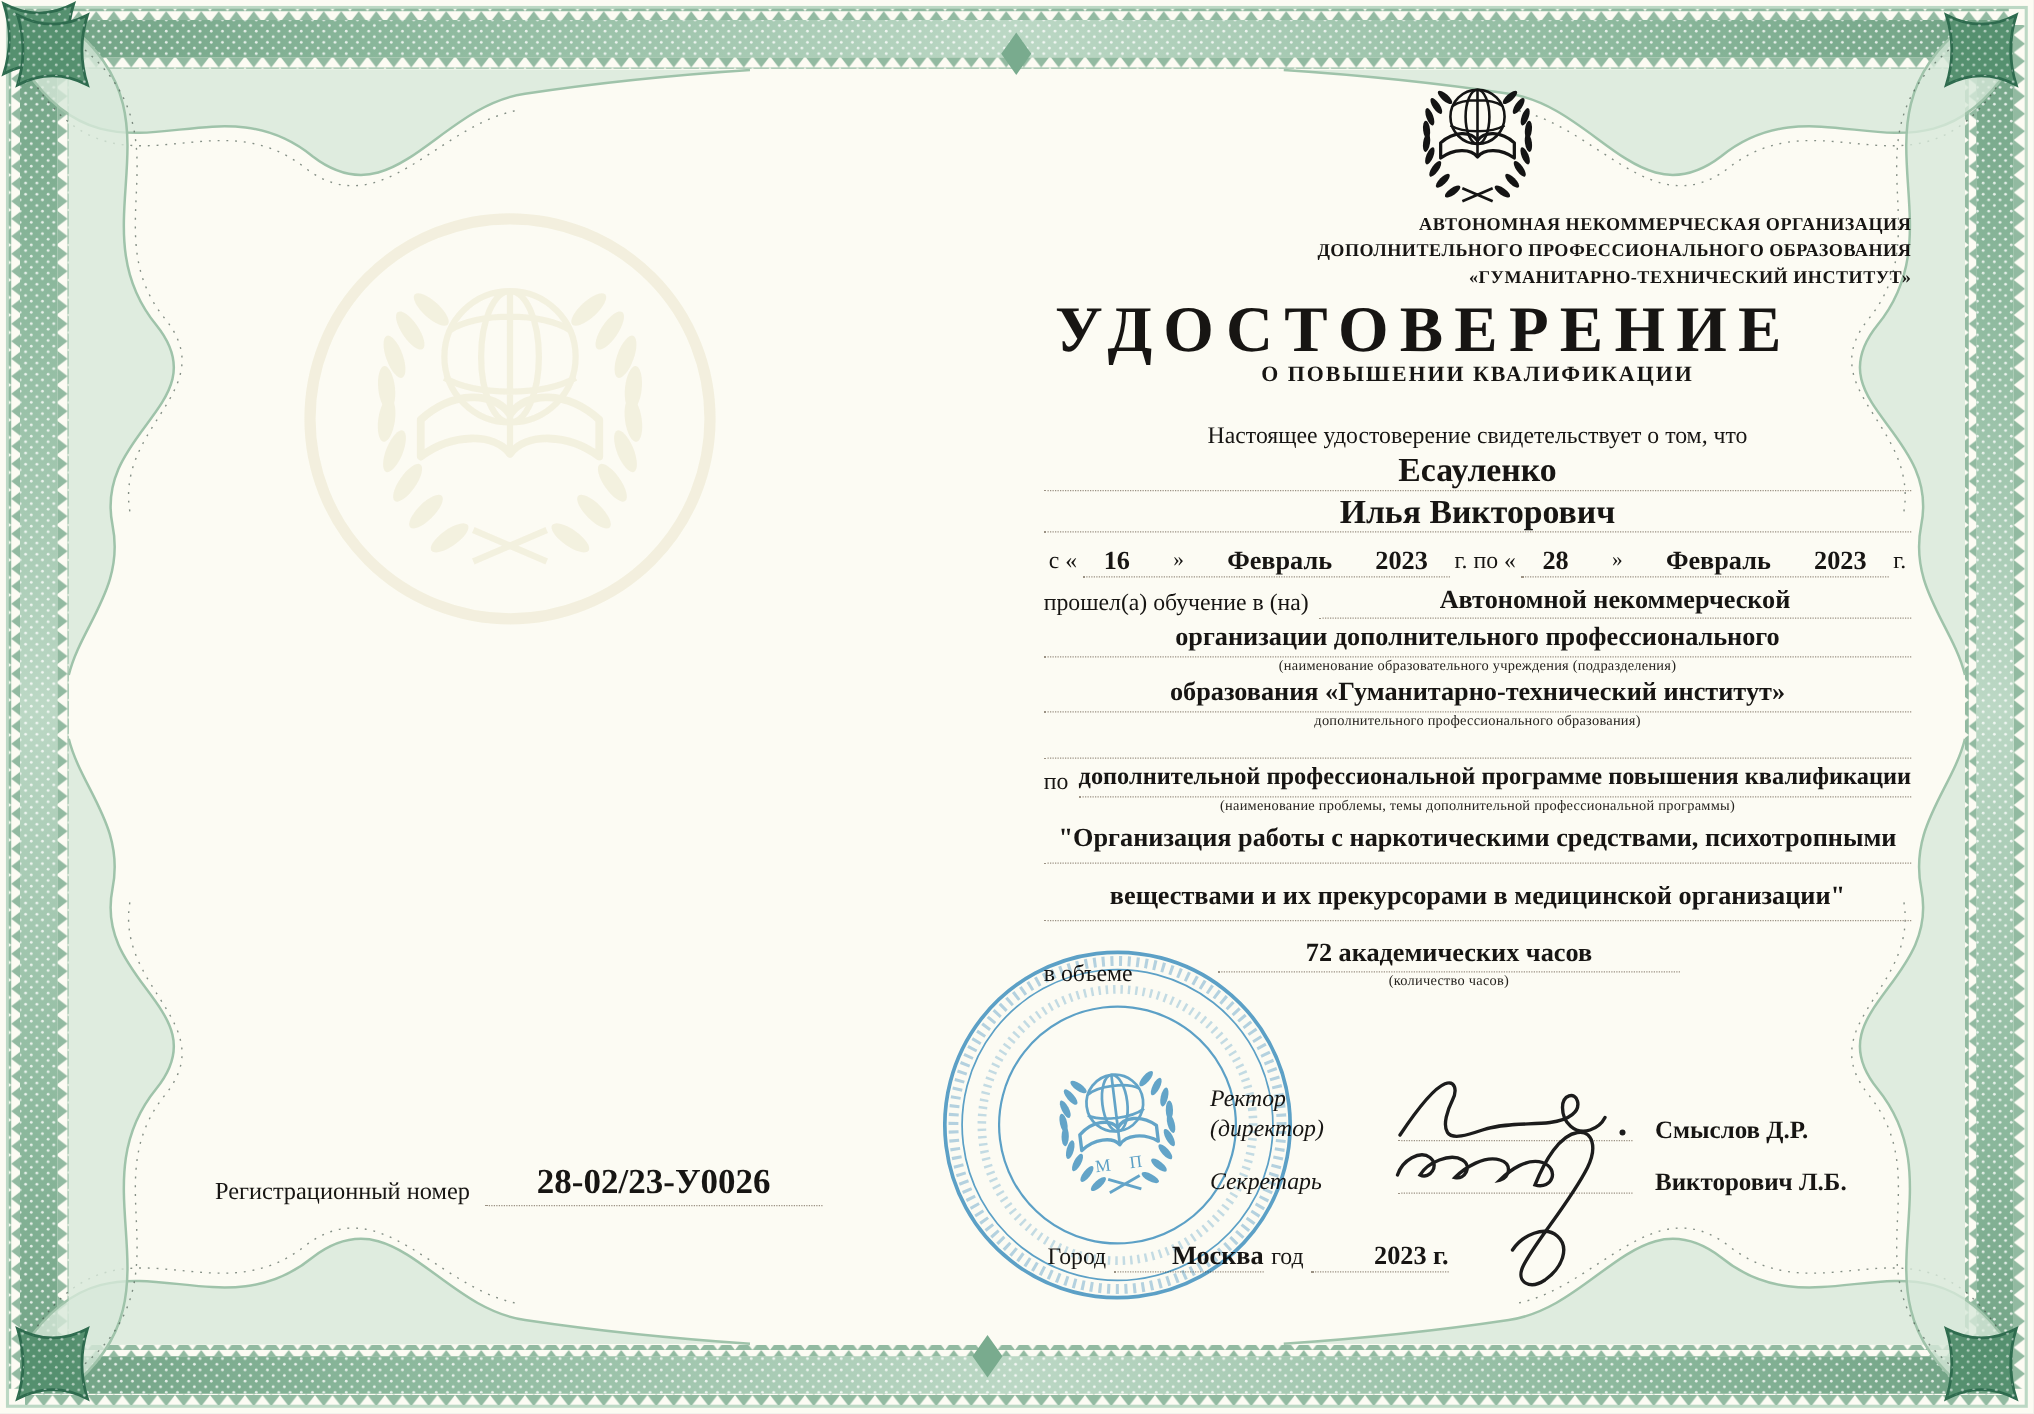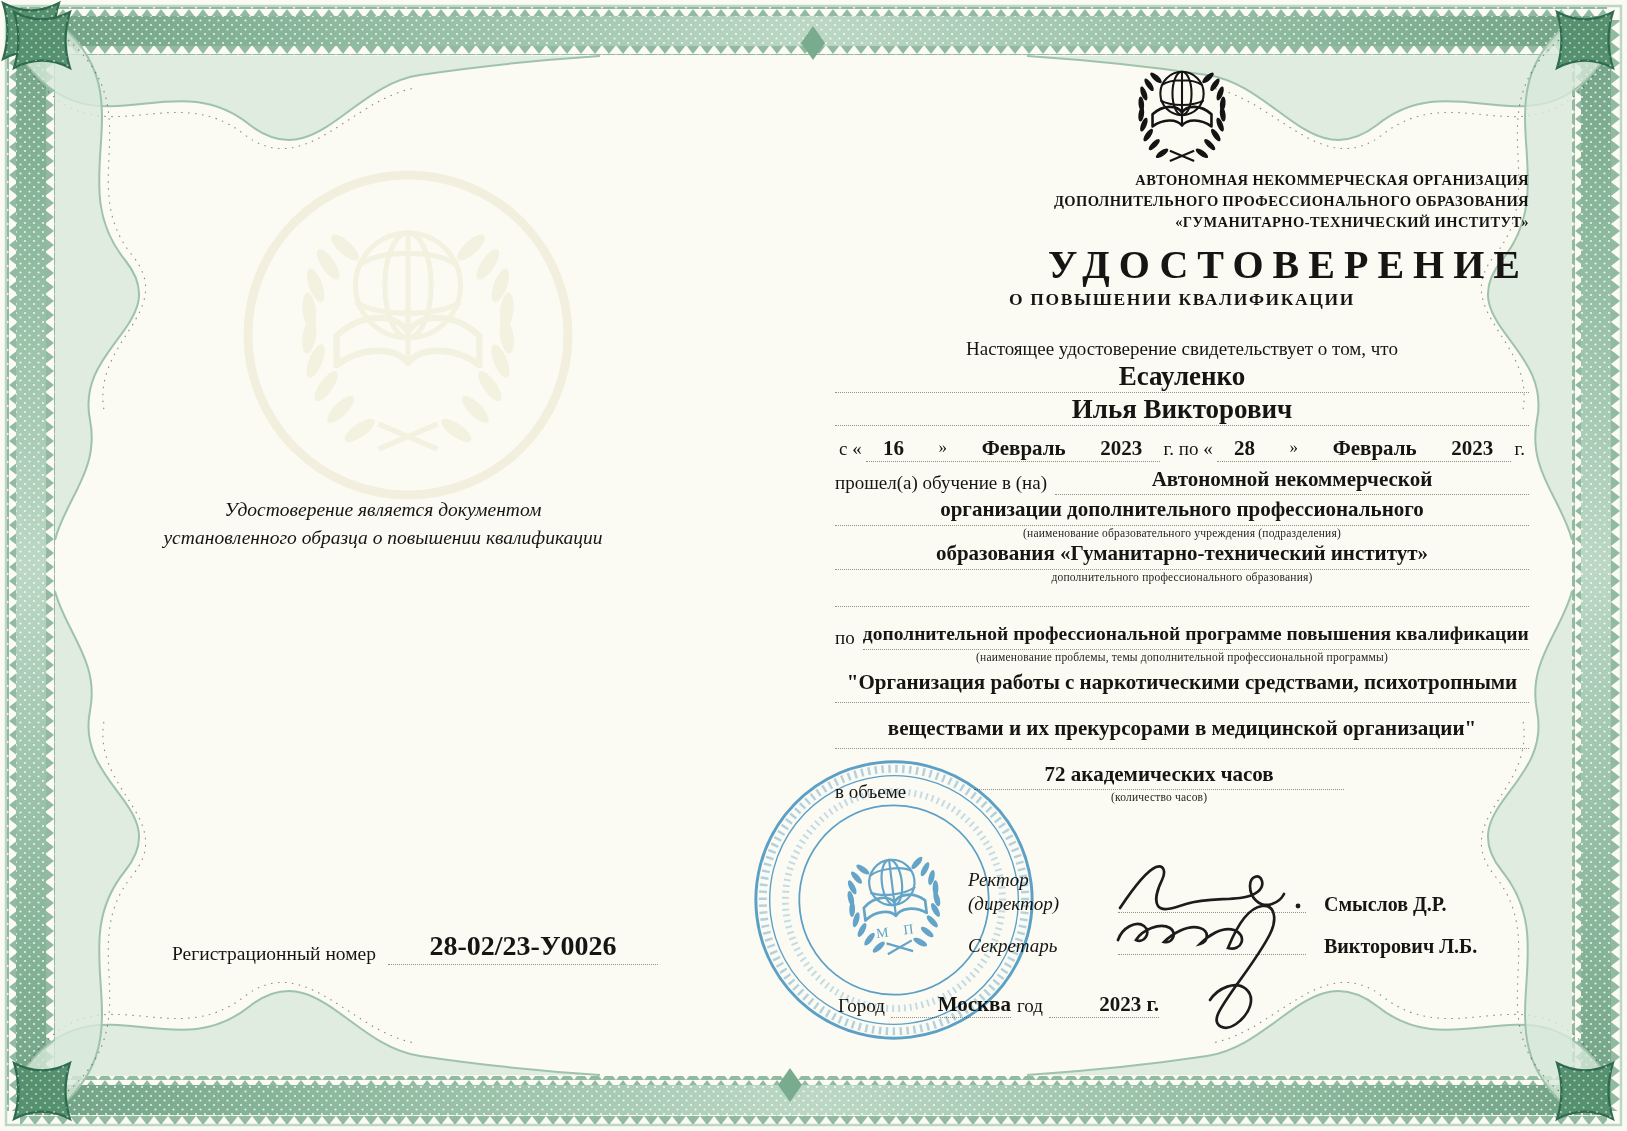--- a/index.html
+++ b/index.html
@@ -12,21 +12,21 @@
   svg{display:block}
   .border-svg{position:absolute;left:0;top:0;z-index:0}
   .watermark{position:absolute;left:218px;top:140px;z-index:0;opacity:.55}
   .content{position:absolute;left:0;top:0;width:100%;height:100%;z-index:2}
   .fieldline{border-bottom:1.6px dotted var(--field_line,#9a9183);}
   .hint{font-size:11.5px;line-height:14px;text-align:center;color:#26231f;letter-spacing:.2px}
   
   .rightcol{position:absolute;left:835px;top:64px;width:694px}
   .logo{margin:0 auto;width:140px;height:104px;color:#141414}
   .org{margin-top:2px;text-align:right;font-size:14.5px;line-height:21px;font-weight:600;letter-spacing:.4px}
-  .title{margin-top:10px;text-align:right;font-size:40px;line-height:44px;font-weight:bold;letter-spacing:9px;padding-left:9px}
+  .title{margin-top:10px;text-align:left;font-size:52px;line-height:44px;font-weight:bold;letter-spacing:9px;padding-left:9px}
   .subtitle{margin-top:2px;text-align:center;font-size:17.5px;font-weight:bold;letter-spacing:1.6px}
   .statement{margin-top:28px;text-align:center;font-size:19px}
   .bigfield{text-align:center;font-size:27px;line-height:32px;font-weight:bold}
   .dates{margin-top:9px;display:flex;align-items:flex-end;font-size:19px;line-height:26px}
   .dates .lbl{white-space:nowrap;padding:0 4px}
   .dseg{flex:1;display:flex;justify-content:space-around;align-items:flex-end;font-weight:bold;font-size:21px}
   .dseg .q{font-weight:normal;font-size:17px}
   .lrow{display:flex;align-items:flex-end;margin-top:6px}
   .lrow .lbl{white-space:nowrap;font-size:19px;line-height:25px;padding-right:8px}
   .lrow .fieldline{flex:1;text-align:center}
@@ -177,24 +177,20 @@
 
   <svg class="watermark" width="380" height="400" viewBox="0 0 380 400" style="color:#ece7cd">
     <circle cx="190" cy="195" r="160" fill="none" stroke="currentColor" stroke-width="9"></circle>
     <g transform="translate(190,200) scale(2.1) translate(-80,-60)" opacity=".9">
         <use href="#emblem"></use>
       </g>
   </svg>
 
   <div class="content">
 
-    <div class="note">
-      <div>Удостоверение является документом</div>
-      <div>установленного образца о повышении квалификации</div>
-    </div>
 
     <div class="regrow">
       <span class="lbl">Регистрационный номер</span>
       <span class="fieldline">28-02/23-У0026</span>
     </div>
 
     <div class="rightcol">
 
       <svg class="logo" viewBox="0 0 160 120">
           <use href="#emblem"></use>
@@ -238,21 +234,21 @@
           <span class="val">Автономной некоммерческой</span>
         </span>
       </div>
       <div class="fieldline cfield" style="margin-top:2px">организации дополнительного профессионального</div>
       <div class="hint">(наименование образовательного учреждения (подразделения)</div>
       <div class="fieldline cfield" style="margin-top:1px">образования «Гуманитарно-технический институт»</div>
       <div class="hint">дополнительного профессионального образования)</div>
 
       <div class="fieldline emptyline"></div>
 
-      <div class="lrow" style="margin-top:16px">
+      <div class="lrow" style="margin-top:4px">
         <span class="lbl">по</span>
         <span class="fieldline">
           <span class="val" style="font-size:19.5px">дополнительной профессиональной программе повышения квалификации</span>
         </span>
       </div>
       <div class="hint">(наименование проблемы, темы дополнительной профессиональной программы)</div>
 
       <div class="fieldline topic" style="margin-top:6px">"Организация работы с наркотическими средствами, психотропными</div>
       <div class="fieldline topic" style="margin-top:13px">веществами и их прекурсорами в медицинской организации"</div>
 

